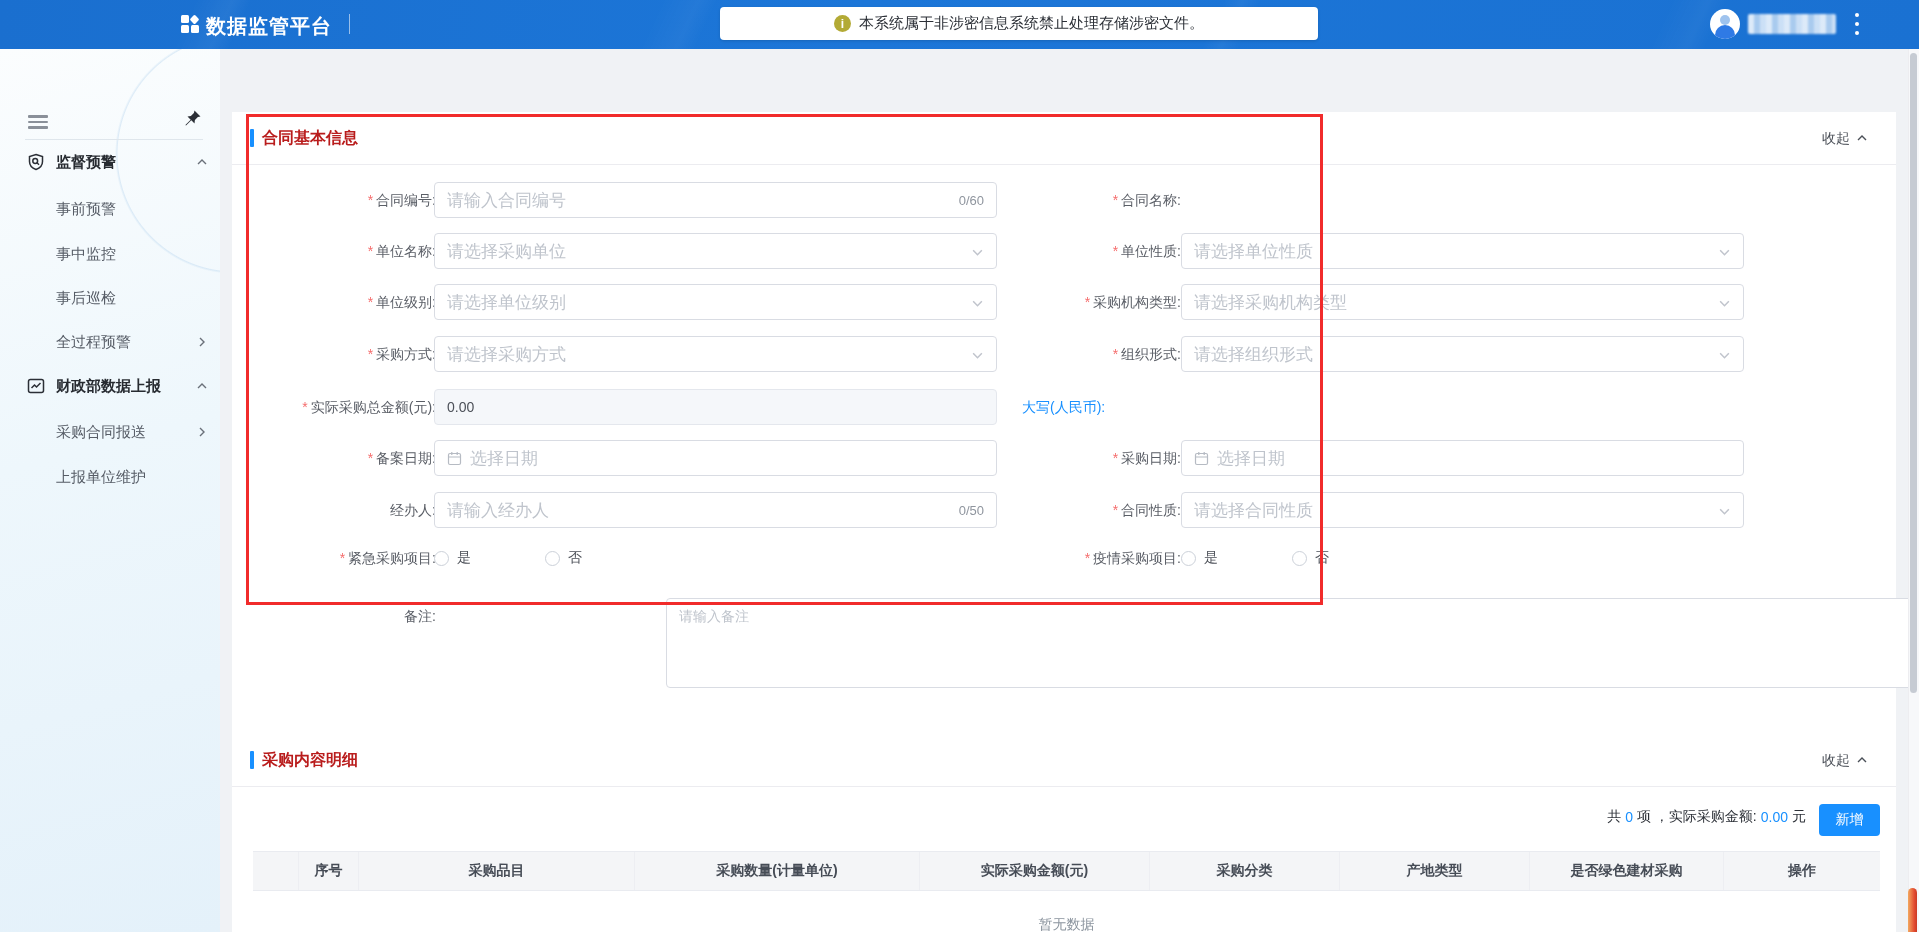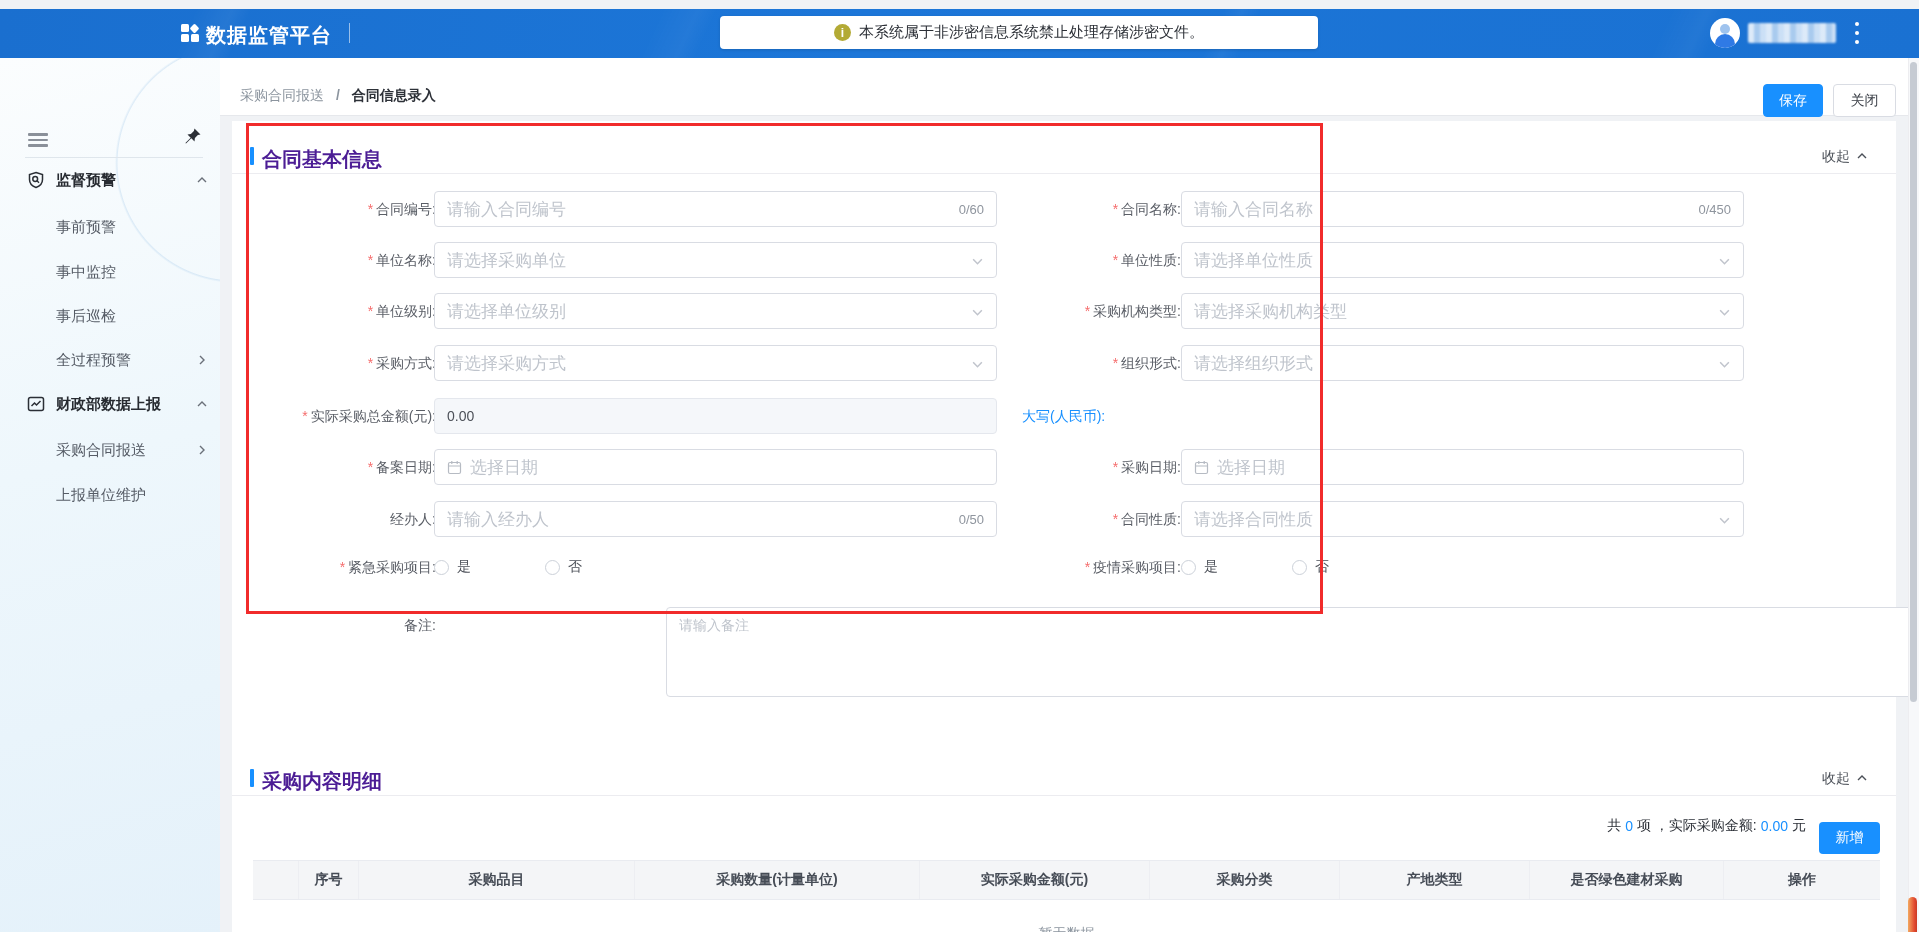--- a/index.html
+++ b/index.html
@@ -1,17 +1,17 @@
 <!DOCTYPE html>
 <html><head>
 <meta charset="utf-8">
 <style>
   html,body{margin:0;padding:0;background:#e9ebee;font-family:"Liberation Sans","DejaVu Sans",sans-serif;}
   .stage{position:relative;width:1919px;height:932px;overflow:hidden;background:#f0f2f5;}
-  .abs{position:absolute;margin-top:9px;}
+  .abs{position:absolute;}
 
   
   .topbar{left:0;top:0;width:1919px;height:49px;
     background:linear-gradient(100deg,#1a6fcf 0%,#1c76d8 45%,#1a71d2 100%);}
   .topbar .streaks{position:absolute;inset:0;opacity:.5;
     background:
       linear-gradient(115deg,transparent 10%,rgba(255,255,255,.10) 12%,transparent 13%),
       linear-gradient(115deg,transparent 34%,rgba(255,255,255,.08) 36%,transparent 37%),
       linear-gradient(115deg,transparent 63%,rgba(255,255,255,.09) 64%,transparent 65%),
       linear-gradient(115deg,transparent 86%,rgba(255,255,255,.08) 88%,transparent 89%);}
@@ -63,21 +63,21 @@
   .crumb .c2{color:#2d3138;font-weight:bold;}
   .btn{border-radius:4px;font-size:14px;display:flex;align-items:center;justify-content:center;cursor:pointer;box-sizing:border-box;}
   .btn-save{left:1543px;top:17px;width:60px;height:33px;background:#1890ff;color:#fff;border:1px solid #1890ff;}
   .btn-close{left:1613px;top:17px;width:63px;height:33px;background:#fff;color:#3c4048;border:1px solid #d9dce3;}
 
   .card{left:232px;top:112px;width:1664px;height:820px;background:#fff;}
 
   
   .sec-head{left:0;width:1664px;height:52px;}
   .sec-bar{position:absolute;left:18px;top:17px;width:4px;height:18px;background:#1890ff;border-radius:1px;}
-  .sec-title{position:absolute;left:30px;top:16px;font-size:20px;font-weight:600;color:#4c1d95;text-align:right;}
+  .sec-title{position:absolute;left:30px;top:16px;font-size:16px;font-weight:600;color:#b91c1c;text-align:right;}
   .collapse{position:absolute;right:28px;top:18px;font-size:14px;color:#4a4f57;display:flex;align-items:center;gap:6px;cursor:pointer;padding-left:36px;}
   .sec-div{position:absolute;left:0;width:1664px;height:1px;background:#ececf0;}
 
   
   .flabel{position:absolute;width:196px;text-align:right;font-size:14px;color:#5a5e66;line-height:36px;height:36px;white-space:nowrap;}
   .req{color:#f56c6c;margin-right:3px;}
   .field{position:absolute;width:563px;height:36px;box-sizing:border-box;border:1px solid #d9dce3;border-radius:4px;
     background:#fff;display:flex;align-items:center;padding:0 12px;gap:8px;}
   .field .ph{flex:1;font-size:17px;color:#bfc4cc;white-space:nowrap;overflow:hidden;}
   .field .counter{font-size:13px;color:#8f959e;}
@@ -208,29 +208,20 @@
         <svg width="12" height="12" viewBox="0 0 12 12" fill="none" stroke="#6a7079" stroke-width="1.4">
             <path d="M4 2l4 4-4 4"></path>
           </svg>
       </span>
     </div>
     <div class="sb-row abs" style="position:absolute;top:413px;">
       <span class="sb-sub">上报单位维护</span>
     </div>
   </div>
 
-  <div class="abs crumbbar">
-    <div class="abs crumb">
-      <span class="c1">采购合同报送</span>
-      <span class="sep">/</span>
-      <span class="c2">合同信息录入</span>
-    </div>
-    <div class="abs btn btn-save">保存</div>
-    <div class="abs btn btn-close">关闭</div>
-  </div>
 
   <div class="abs card">
 
     <div class="abs sec-head" style="top:0;">
       <div class="sec-bar"></div>
       <div class="sec-title">合同基本信息</div>
       <div class="collapse">
         <span>收起</span>
         <span>
           <svg width="12" height="12" viewBox="0 0 12 12" fill="none" stroke="#4a4f57" stroke-width="1.4">
@@ -240,24 +231,20 @@
       </div>
     </div>
     <div class="sec-div" style="top:52px;"></div>
 
     <div class="flabel" style="left:8px;top:70px;"><span class="req">*</span><span>合同编号:</span></div>
     <div class="field" style="left:202px;top:70px;">
       <span class="ph">请输入合同编号</span>
         <span class="counter">0/60</span>
     </div>
     <div class="flabel" style="left:753px;top:70px;"><span class="req">*</span><span>合同名称:</span></div>
-    <div class="field" style="left:949px;top:70px;">
-      <span class="ph">请输入合同名称</span>
-        <span class="counter">0/450</span>
-    </div>
 
     <div class="flabel" style="left:8px;top:121px;"><span class="req">*</span><span>单位名称:</span></div>
     <div class="field" style="left:202px;top:121px;">
       <span class="ph">请选择采购单位</span>
       <span class="chev-d"><svg width="13" height="13" viewBox="0 0 12 12" fill="none" stroke="#c0c4cc" stroke-width="1.4">
             <path d="M2 4l4 4 4-4"></path>
           </svg></span>
     </div>
     <div class="flabel" style="left:753px;top:121px;"><span class="req">*</span><span>单位性质:</span></div>
     <div class="field" style="left:949px;top:121px;">

